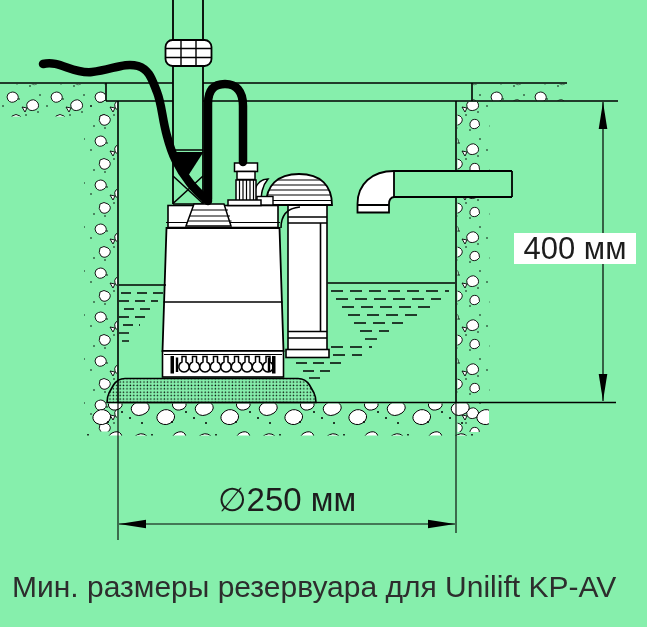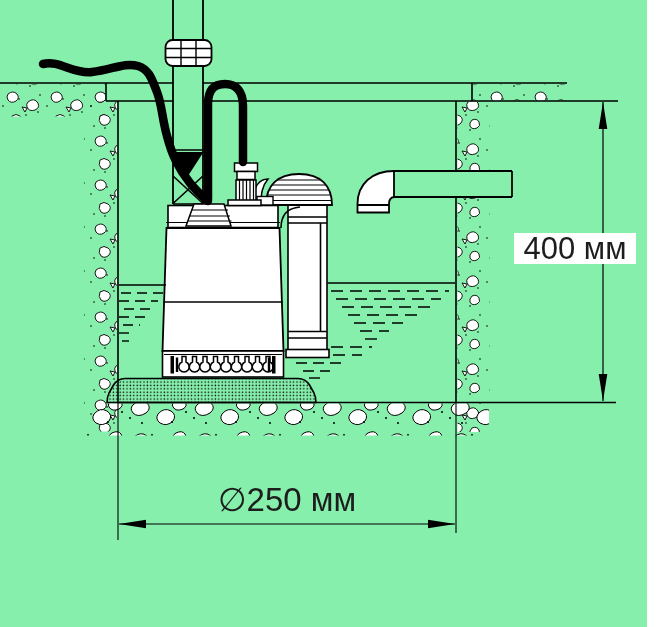--- a/index.html
+++ b/index.html
@@ -186,14 +186,15 @@
   </g>
 
   <g>
     <path d="M119,524 H455" stroke="#000" stroke-width="1.2" fill="none"></path>
     <polygon points="119,524 146,519.7 146,528.3" fill="#000"></polygon>
     <polygon points="455,524 428,519.7 428,528.3" fill="#000"></polygon>
     <text class="dim-text" x="287" y="511" font-size="33" text-anchor="middle">∅250 мм</text>
   </g>
 </svg>
 
+<div class="caption">Мин. размеры резервуара для Unilift KP-AV</div>
 
 </div>
 
 </body></html>

